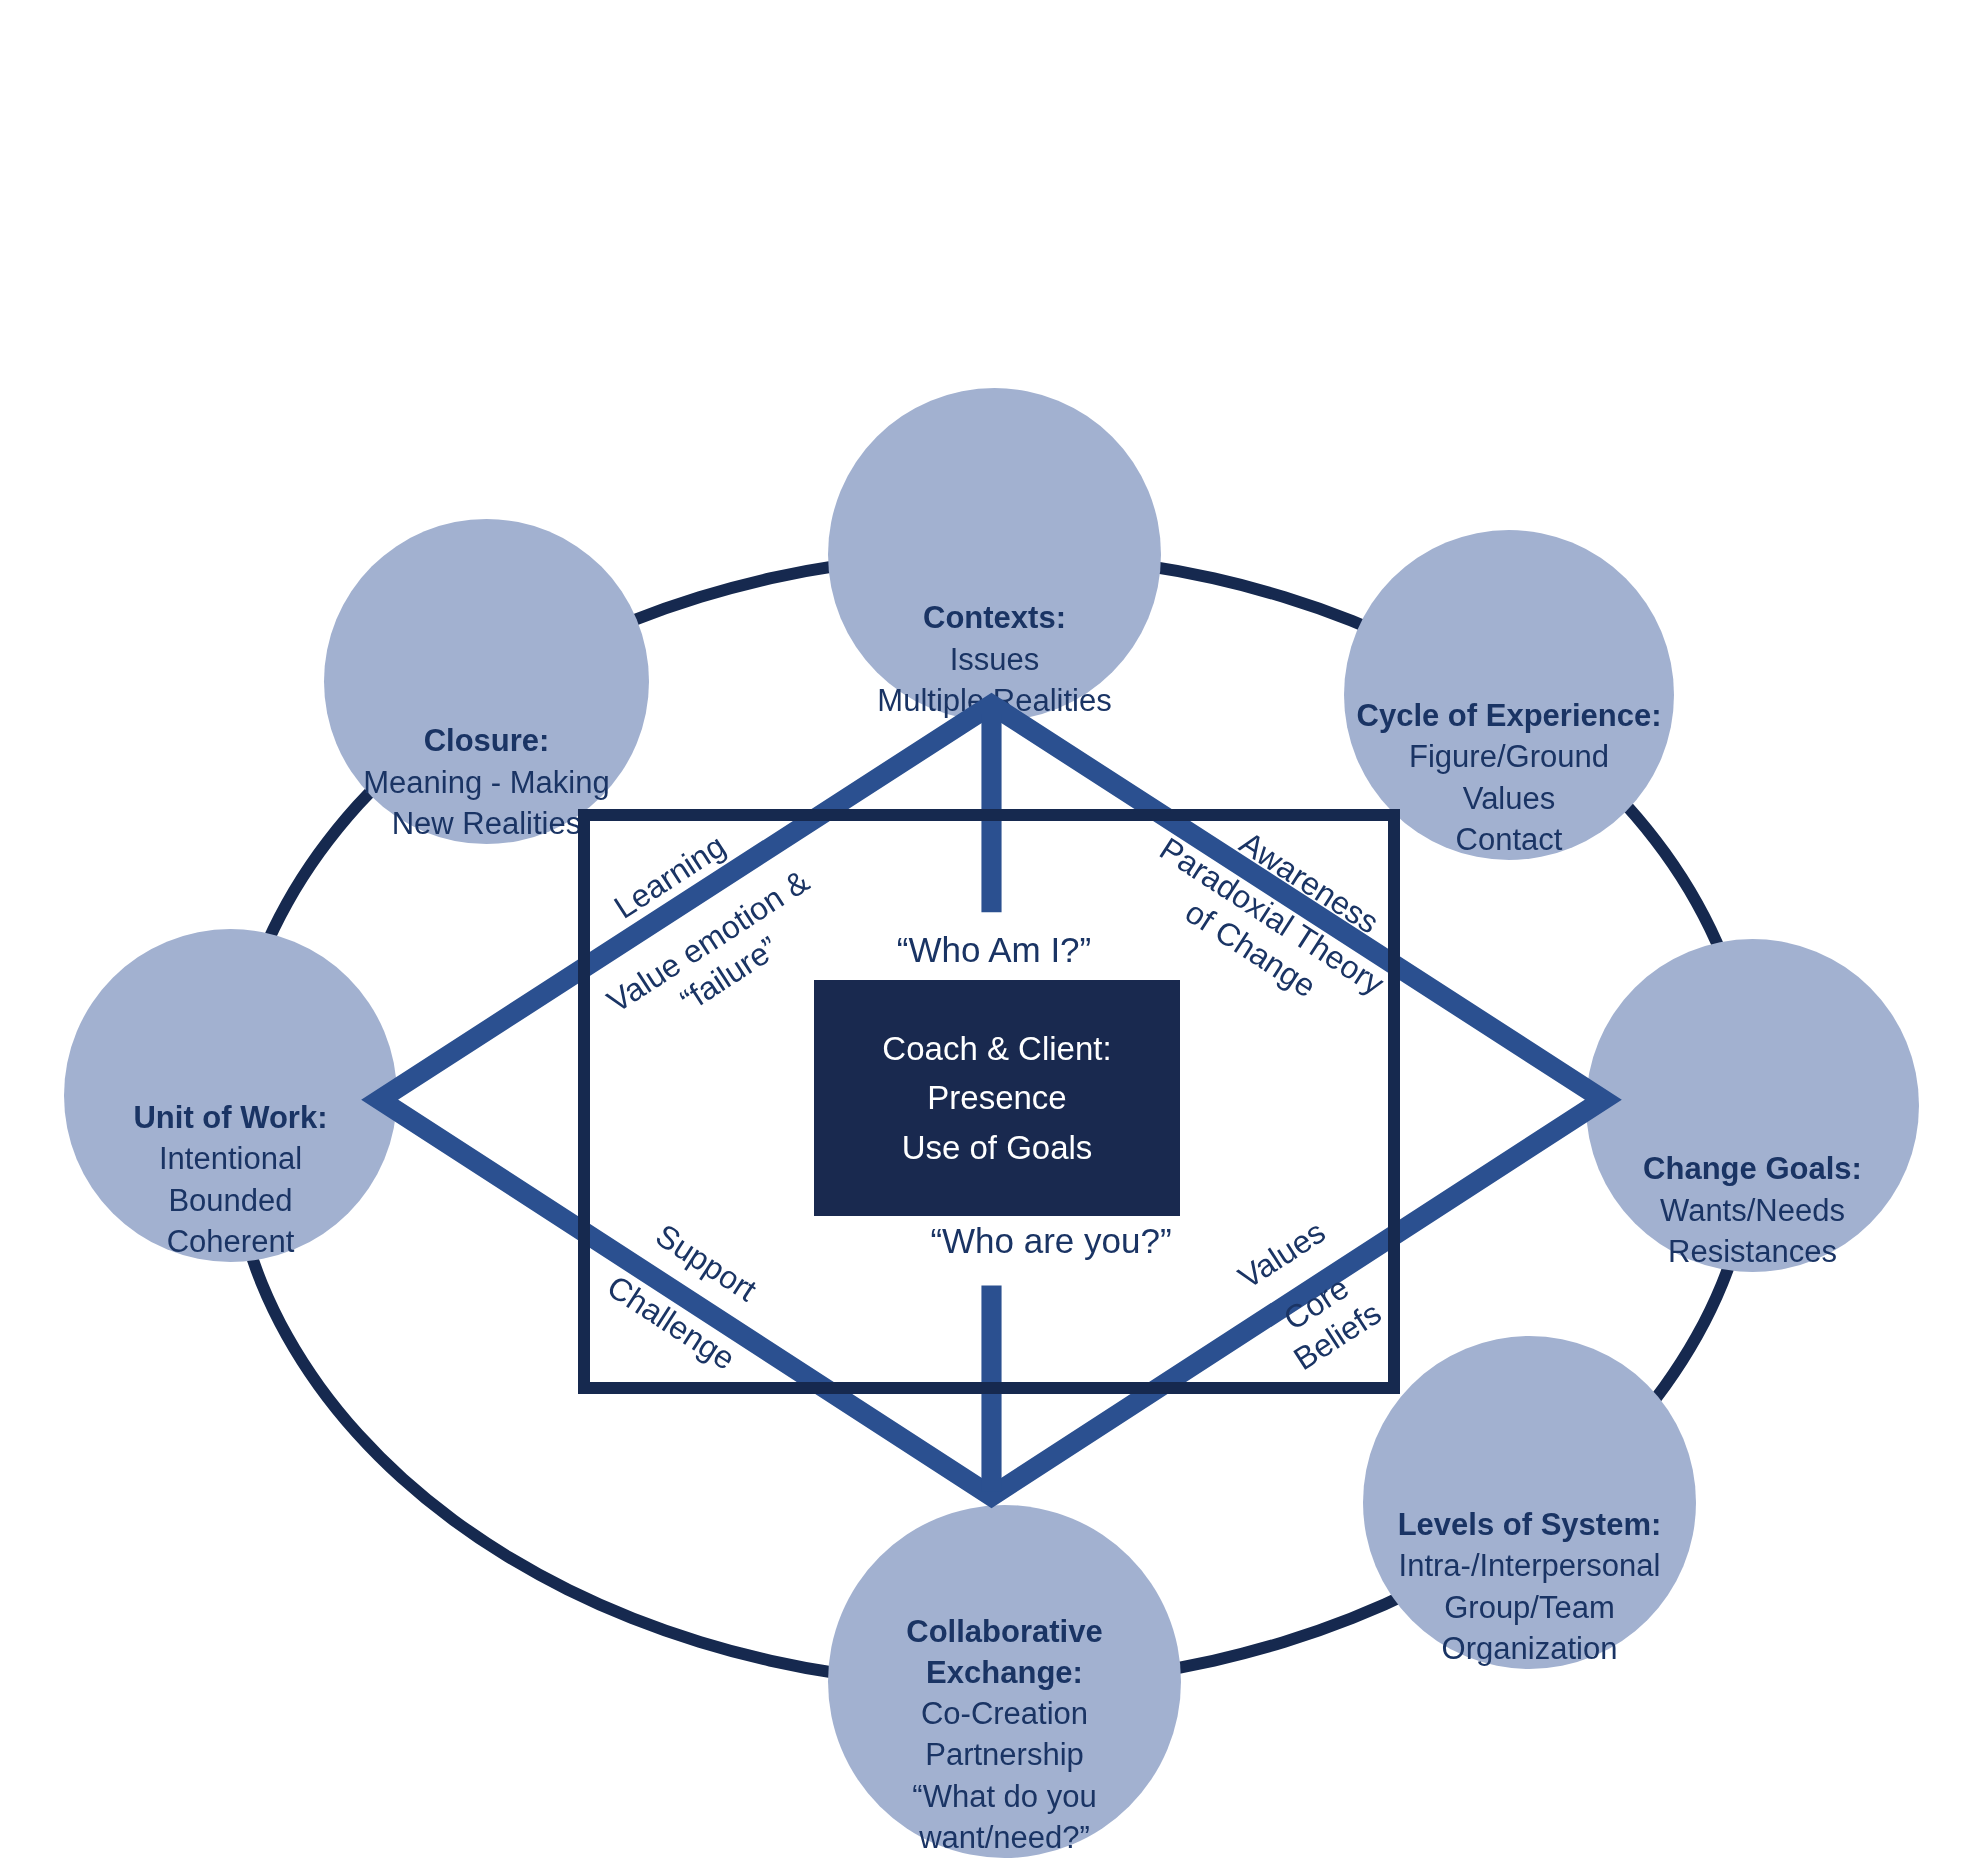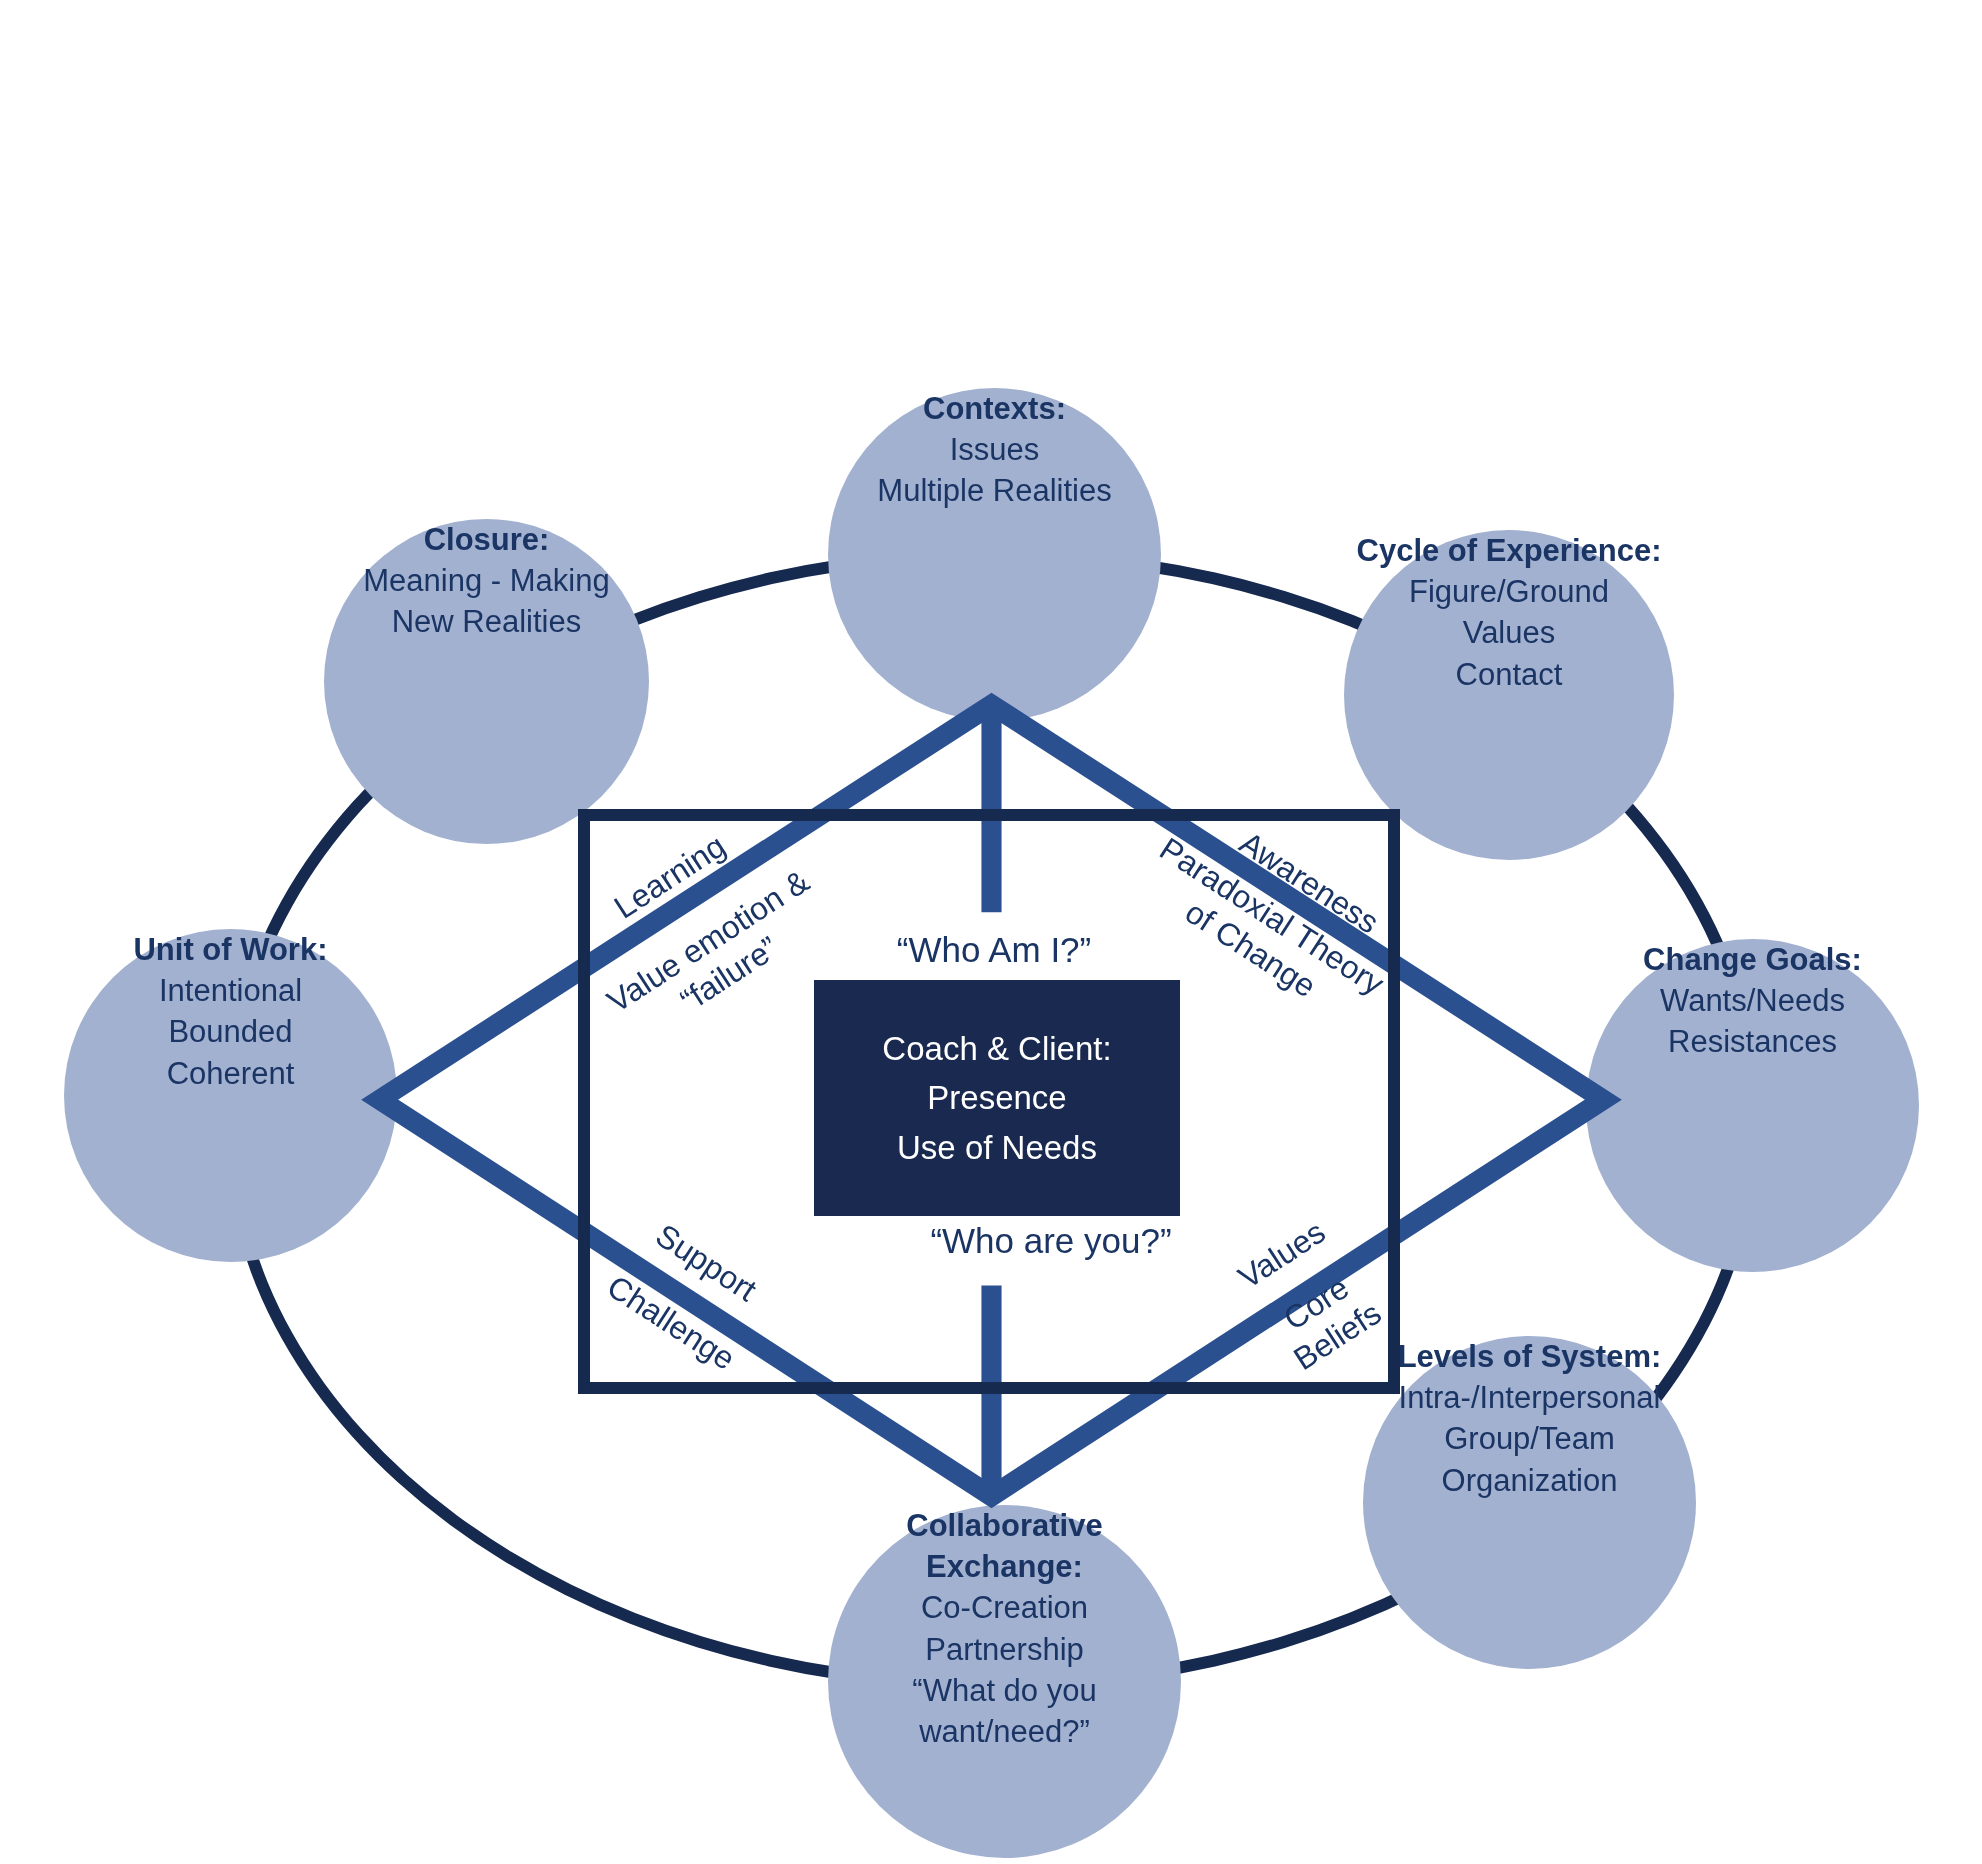--- a/index.html
+++ b/index.html
@@ -13,21 +13,21 @@
     color:#1b2f5e; font-weight:700; font-size:133px; line-height:1.03; letter-spacing:0.04em;
   }
   
   .ring {
     position:absolute; left:223px; top:548px; width:1538px; height:1143px;
     border:12.4px solid #16294f; border-radius:50%; box-sizing:border-box; z-index:1;
   }
   
   .circle {
     position:absolute; border-radius:50%; background:#a2b1d0; z-index:2;
-    display:flex; flex-direction:column; align-items:center; justify-content:flex-start;
+    display:flex; flex-direction:column; align-items:center; justify-content:flex-end;
     text-align:center; color:#1a3464; font-size:31px; line-height:1.33;
   }
   .circle span { display:block; white-space:nowrap; }
   .circle .hd { font-weight:700; }
   #c-contexts      { left:828px; top:388px;  width:333px; height:333px; }
   #c-closure       { left:324px;  top:519px;  width:325px; height:325px; }
   #c-cycle         { left:1344px; top:530px;  width:330px; height:330px; }
   #c-unit          { left:64px;   top:929px; width:333px; height:333px; }
   #c-change        { left:1586px; top:939px; width:333px; height:333px; }
   #c-experiment    { left:287px;  top:1330px; width:333px; height:333px; }
@@ -162,18 +162,18 @@
   </div>
   <div class="dlabel rot-neg" id="l-corebelief">
     <span>Core</span>
     <span>Beliefs</span>
   </div>
 
   <div class="question" id="q-top">“Who Am I?”</div>
   <div class="cbox">
     <span>Coach &amp; Client:</span>
     <span>Presence</span>
-    <span>Use of Needs</span>
+    <span>Use of Goals</span>
   </div>
   <div class="question" id="q-bottom">“Who are you?”</div>
 
 </div>
 
 
 </body></html>

